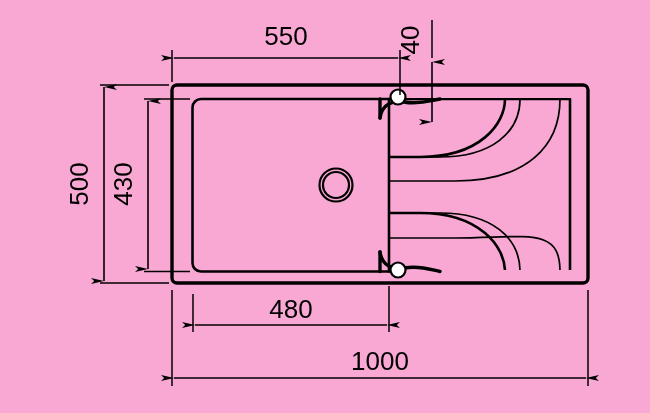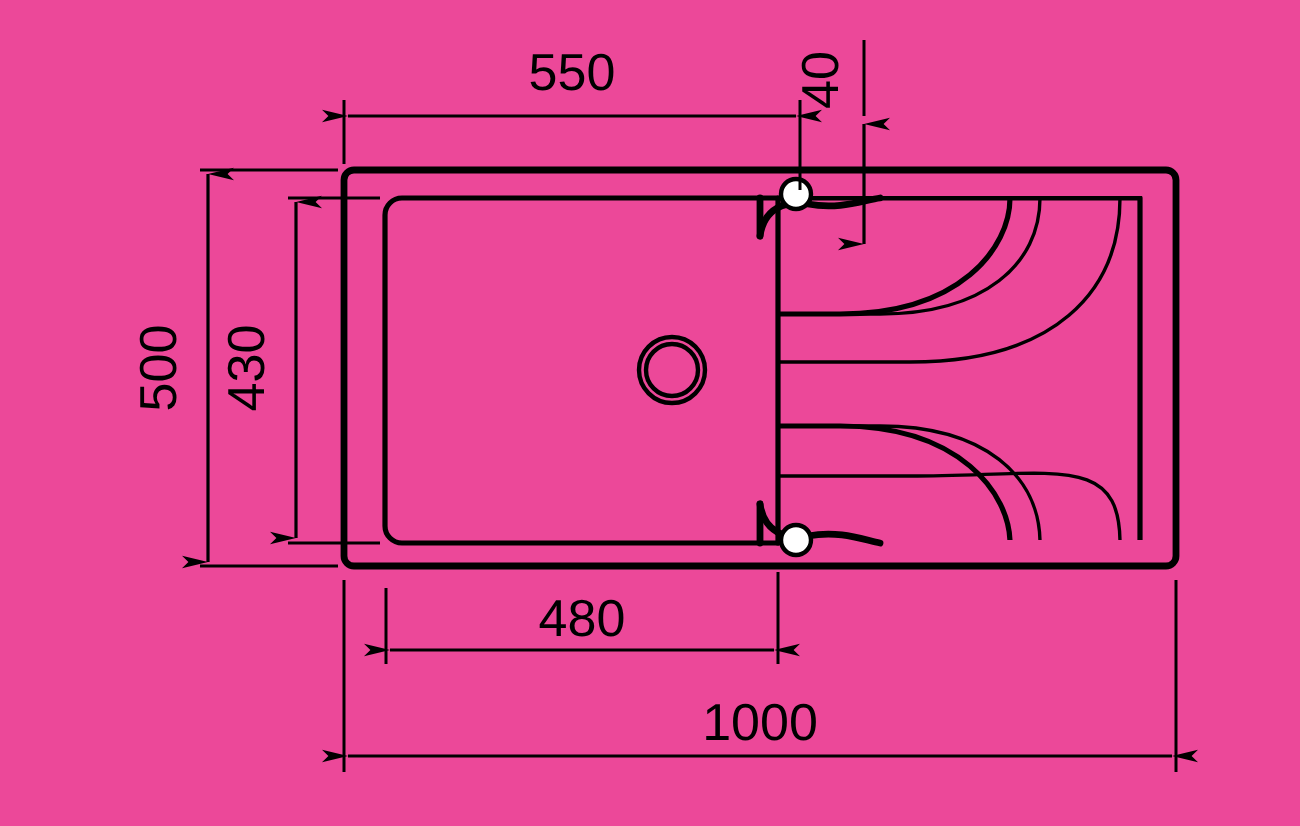--- a/index.html
+++ b/index.html
@@ -10,21 +10,21 @@
   body {
     width: 650px;
     height: 413px;
     font-family: "Liberation Sans", sans-serif;
     overflow: hidden;
   }
   #drawing-root {
     position: relative;
     width: 650px;
     height: 413px;
-    background: #ec4899;
+    background: #f9a8d4;
   }
   svg#technical-drawing {
     display: block;
     width: 650px;
     height: 413px;
   }
   .dim-text {
     font-family: "Liberation Sans", sans-serif;
     font-size: 26px;
     fill: #000000;

